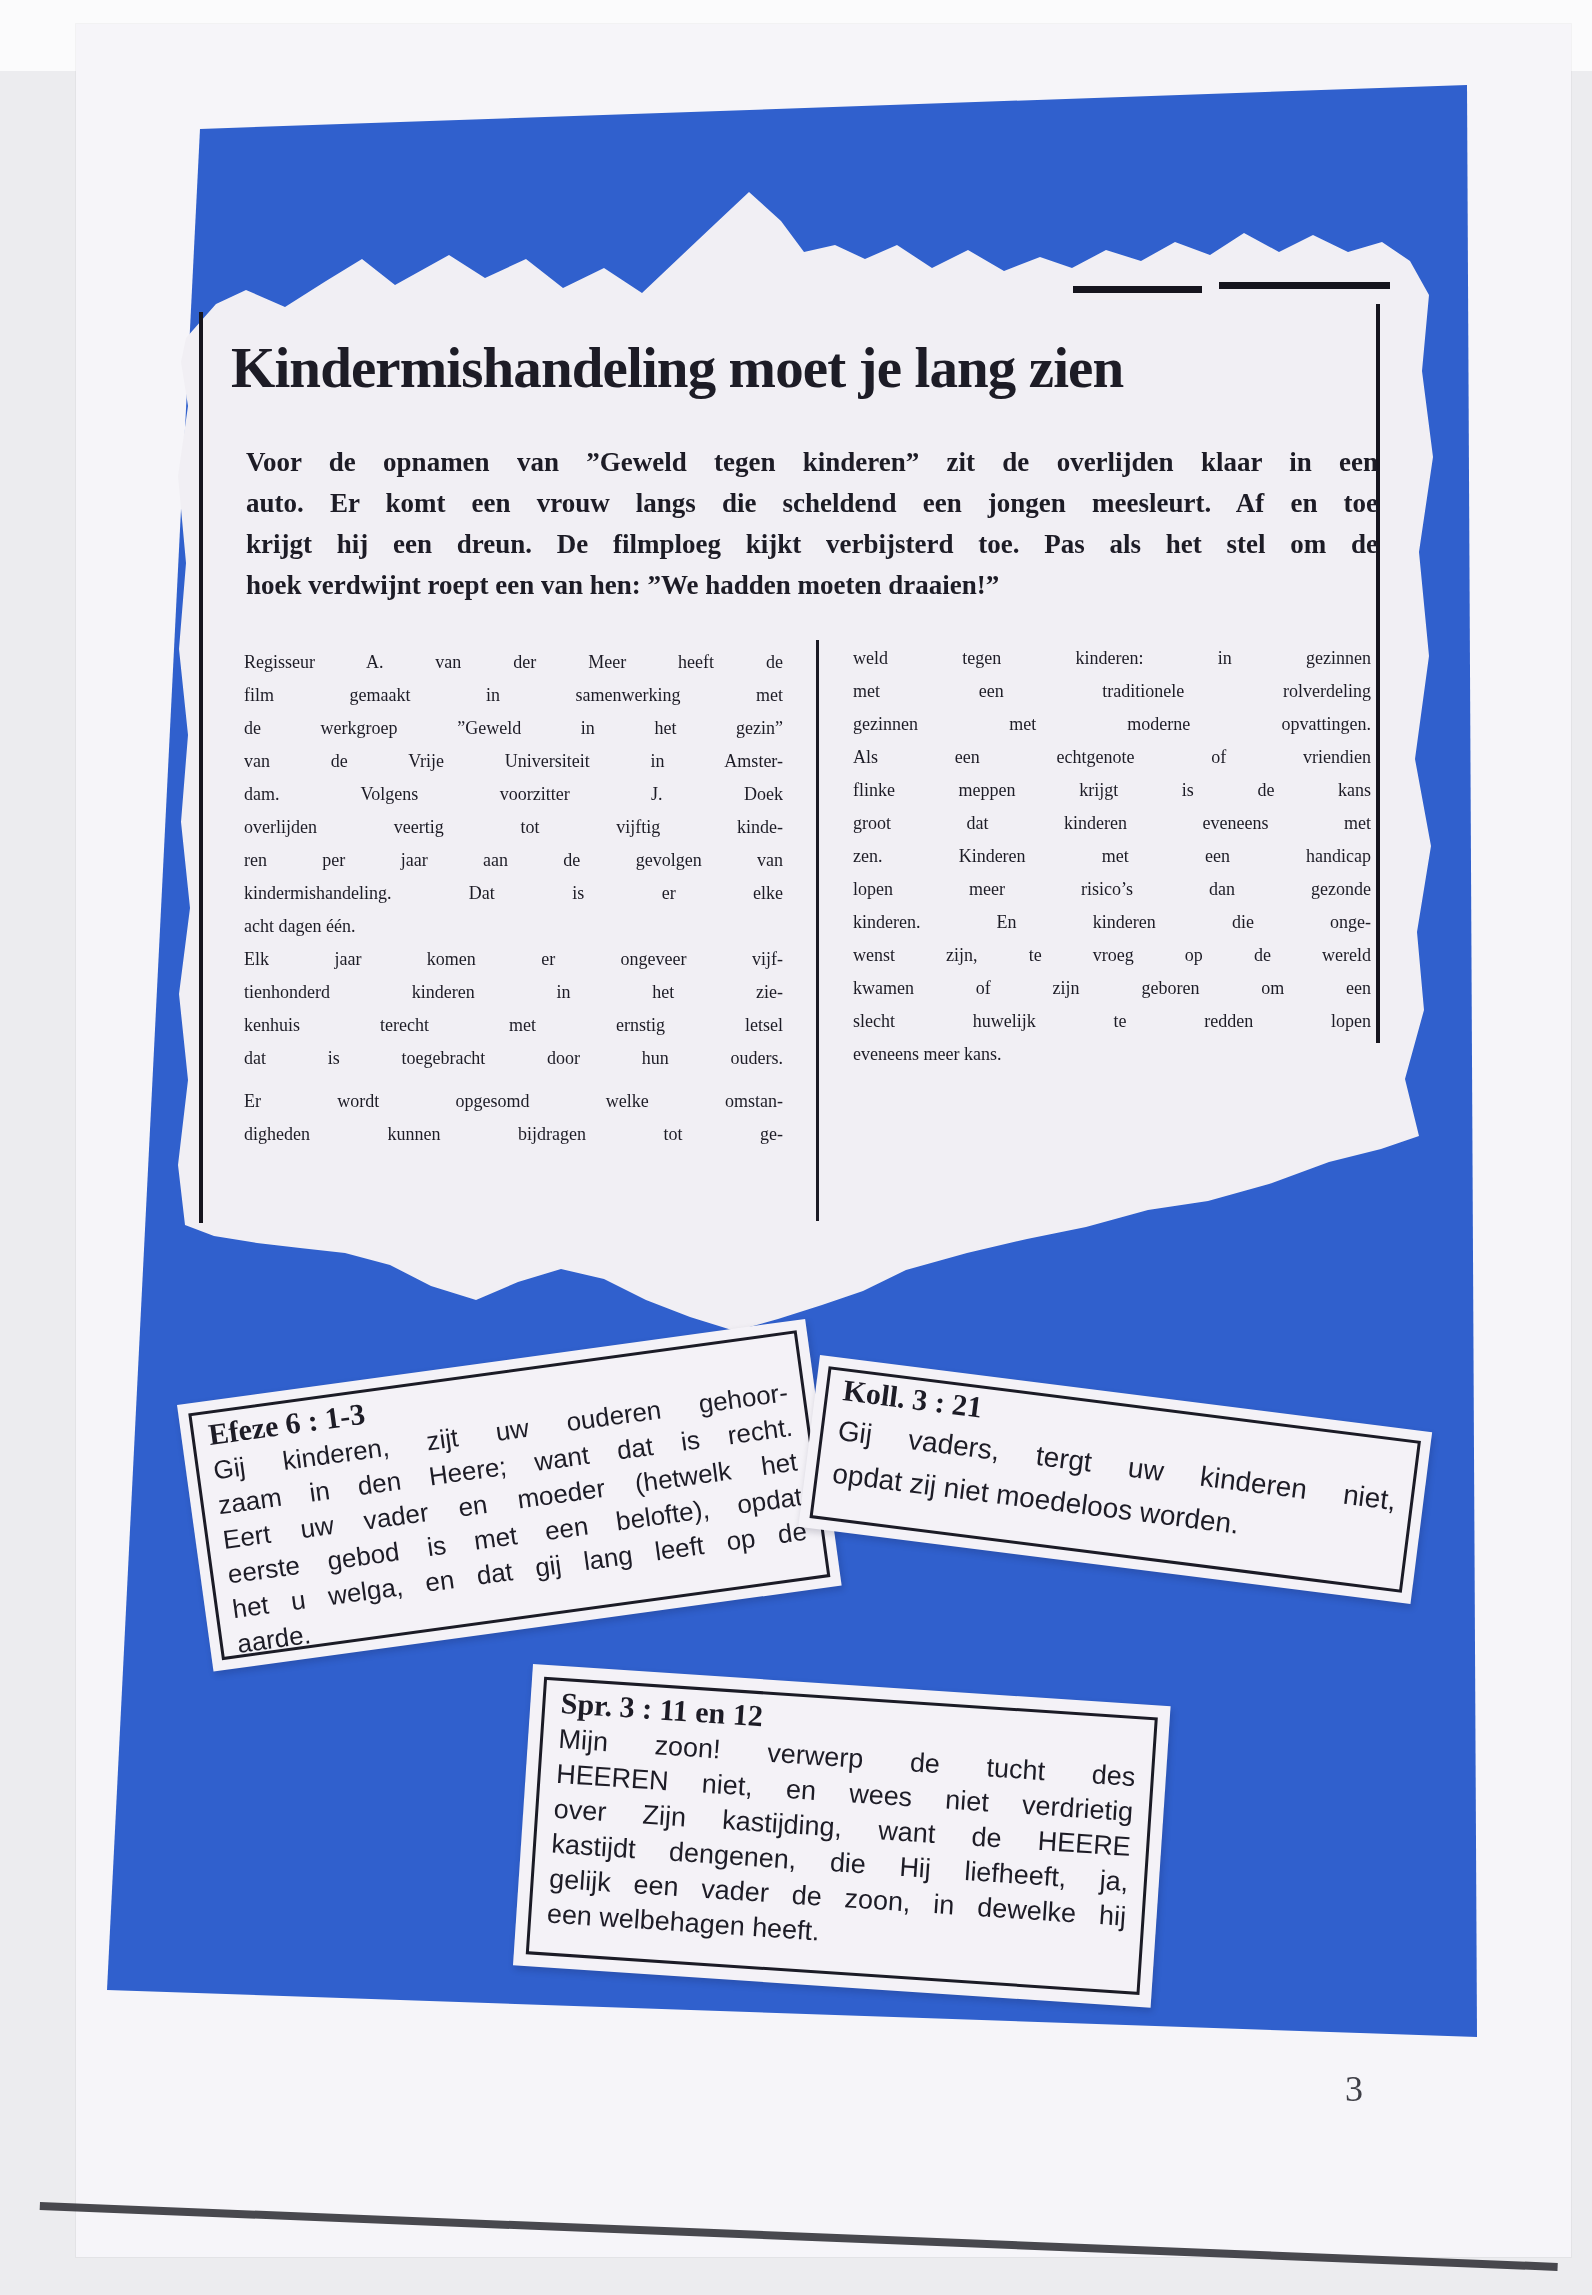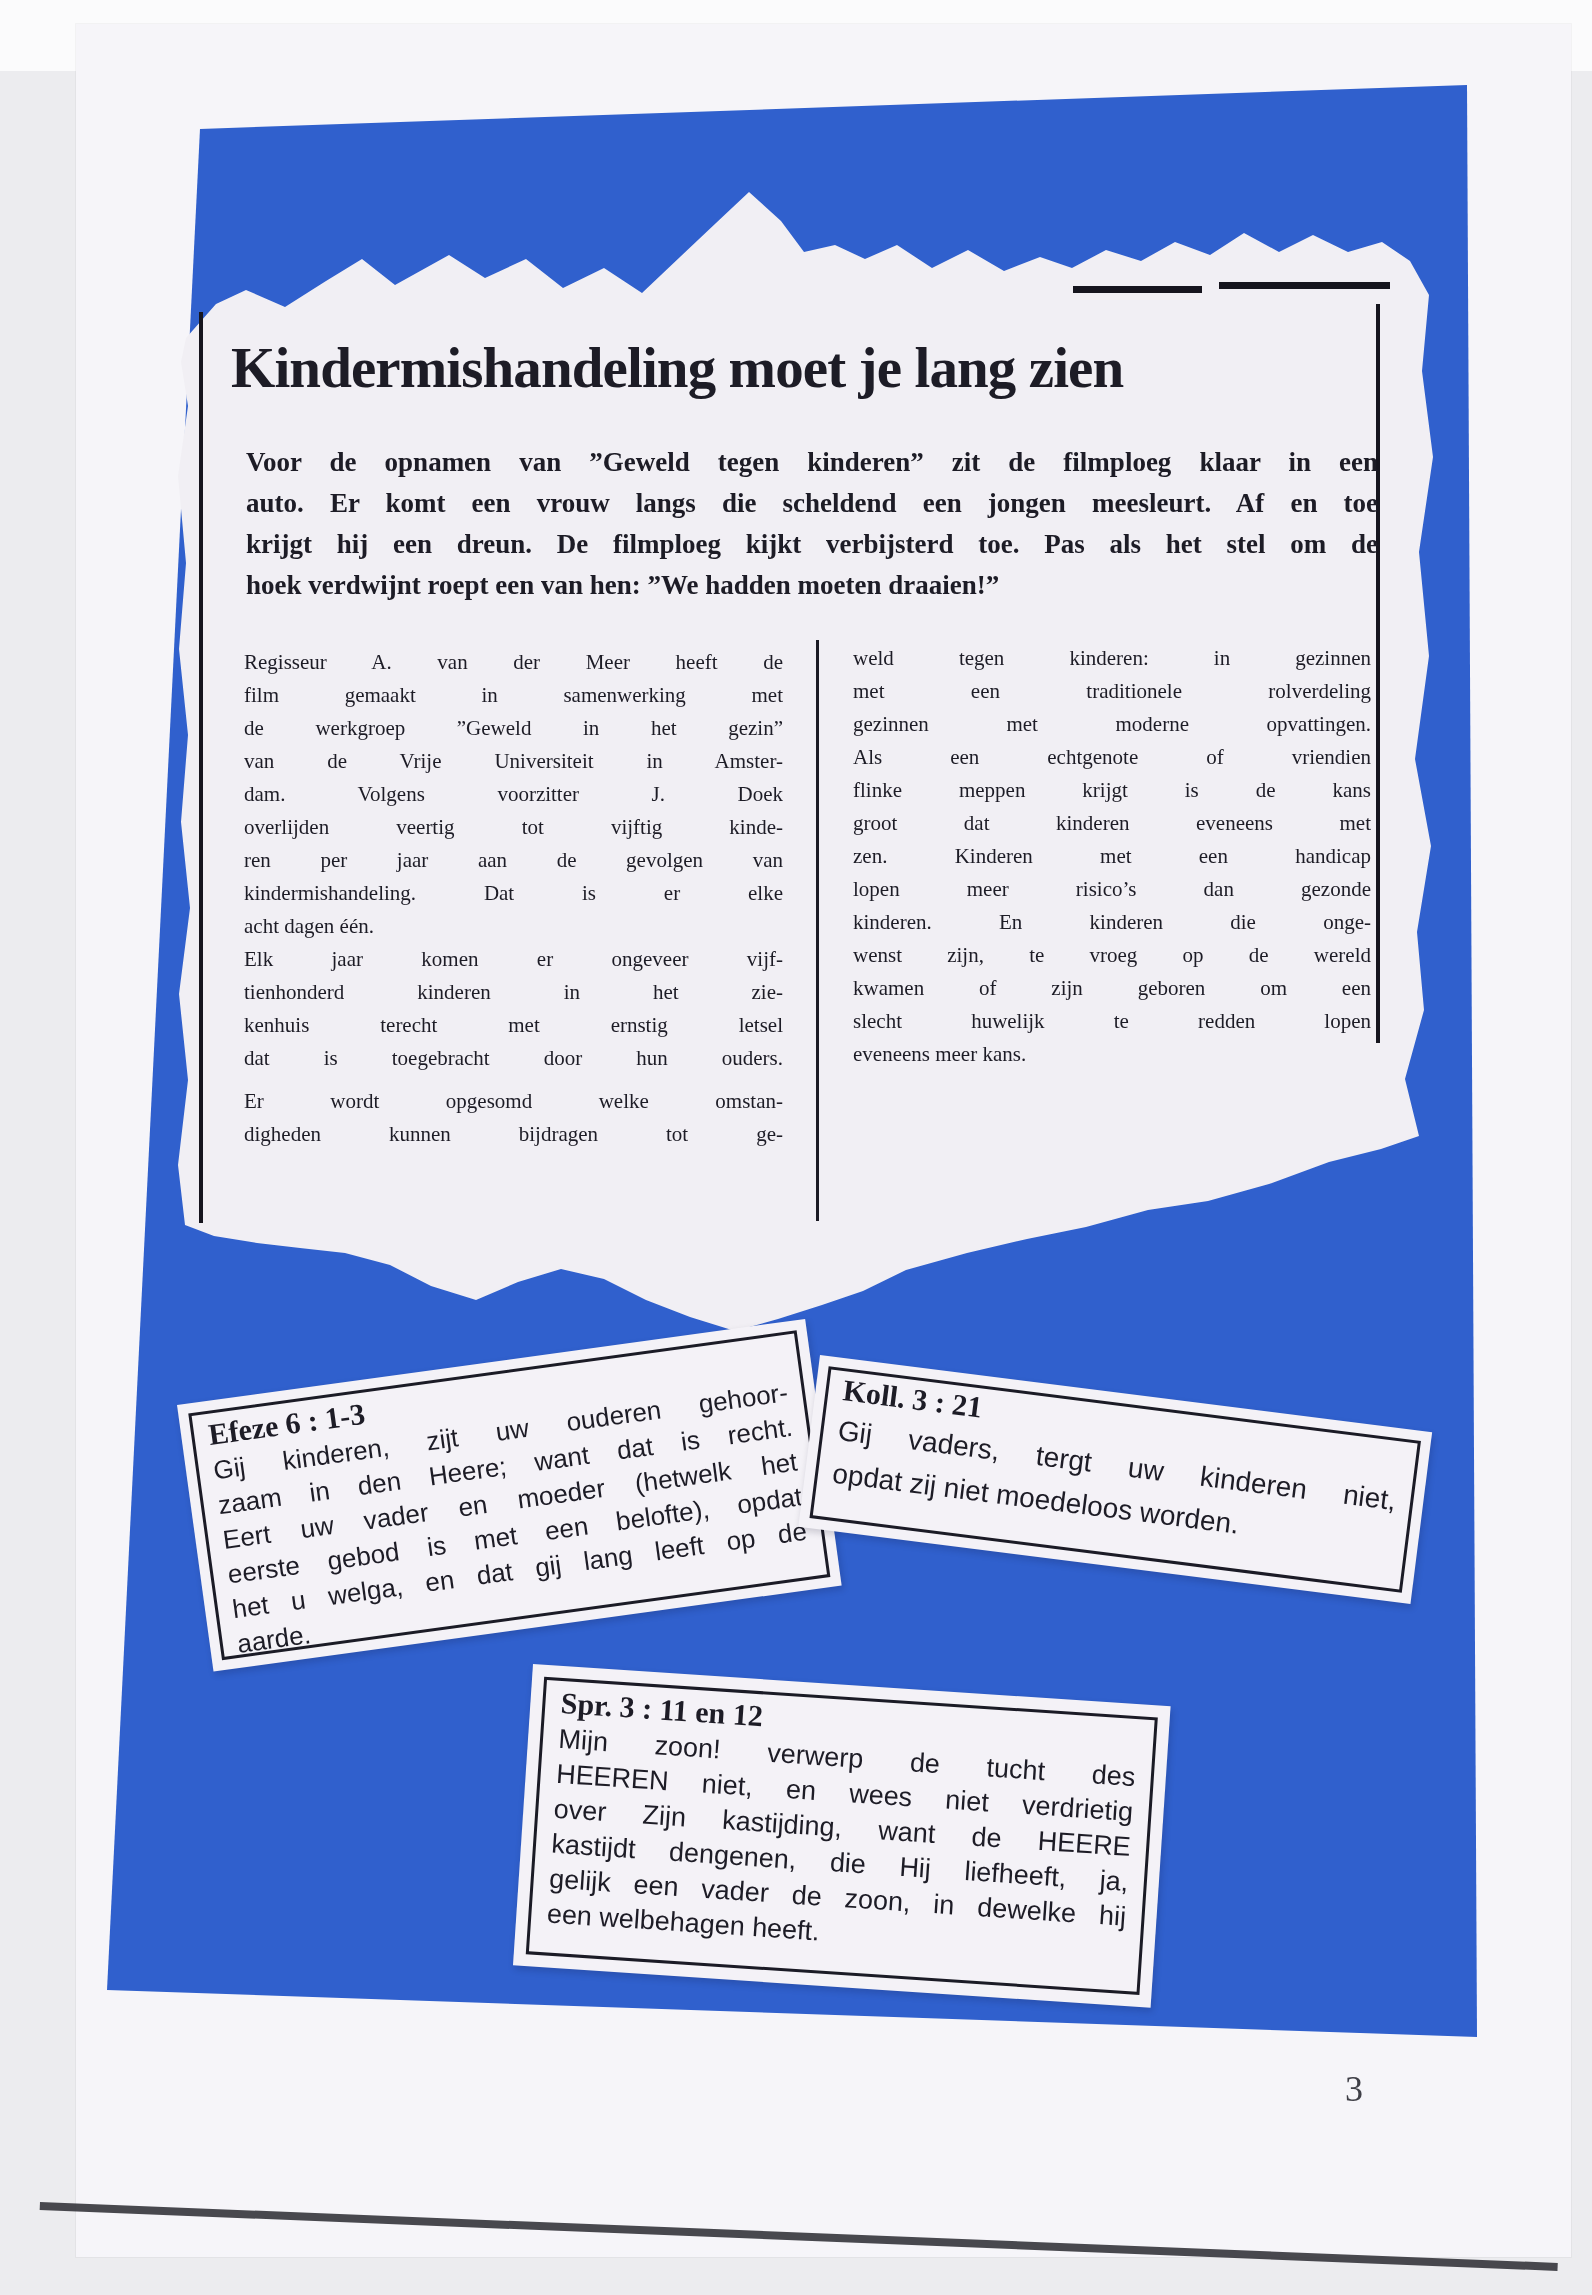--- a/index.html
+++ b/index.html
@@ -31,21 +31,21 @@
   .rule-left{left:199px;top:312px;width:3.5px;height:911px;}
   .rule-right{left:1376px;top:304px;width:4.3px;height:739px;}
   .rule-mid{left:816px;top:640px;width:2.6px;height:581px;background:#1b1a24;}
   .seg{position:absolute;height:7px;background:#16151e;}
   .seg-a{left:1073px;top:286px;width:129px;}
   .seg-b{left:1219px;top:282px;width:171px;}
   .headline{position:absolute;left:231px;top:335px;width:1130px;font-size:57px;font-weight:700;
         letter-spacing:-0.9px;white-space:nowrap;}
   .intro{position:absolute;left:246px;top:442px;width:1132px;font-size:27px;font-weight:700;
         line-height:41px;}
-  .col{position:absolute;font-size:21px;line-height:33px;}
+  .col{position:absolute;font-size:18px;line-height:33px;}
   .col-left{left:244px;top:646px;width:539px;}
   .col-right{left:853px;top:642px;width:518px;}
   .tline{text-align:left;}
   .tline.fill{text-align:justify;text-align-last:justify;}
   .tline.gap{margin-top:10px;}
   .verse-box{position:absolute;background:#f4f2f7;transform-origin:0 0;
         box-shadow:1.7px 3.5px 7px rgba(10,10,40,.18);}
   .verse-inner{position:absolute;border:3.5px solid #1b1b26;}
   .verse-title{font-weight:700;font-size:30px;font-family:"Liberation Serif","DejaVu Serif",serif;
         margin:0 0 1.7px 0;}
@@ -72,21 +72,21 @@
   <div class="clipping-paper"></div>
   <div class="seg seg-a"></div>
   <div class="seg seg-b"></div>
   <div class="rule-v rule-left"></div>
   <div class="rule-v rule-right"></div>
   <div class="rule-v rule-mid"></div>
 
   <div class="headline ink">Kindermishandeling moet je lang zien</div>
 
   <div class="intro ink">
-      <div class="tline fill">Voor de opnamen van ”Geweld tegen kinderen” zit de filmploeg klaar in een</div>
+      <div class="tline fill">Voor de opnamen van ”Geweld tegen kinderen” zit de overlijden klaar in een</div>
       <div class="tline fill">auto. Er komt een vrouw langs die scheldend een jongen meesleurt. Af en toe</div>
       <div class="tline fill">krijgt hij een dreun. De filmploeg kijkt verbijsterd toe. Pas als het stel om de</div>
       <div class="tline">hoek verdwijnt roept een van hen: ”We hadden moeten draaien!”</div>
     </div>
 
   <div class="col col-left ink">
       <div class="tline fill">Regisseur A. van der Meer heeft de</div>
       <div class="tline fill">film gemaakt in samenwerking met</div>
       <div class="tline fill">de werkgroep ”Geweld in het gezin”</div>
       <div class="tline fill">van de Vrije Universiteit in Amster-</div>

